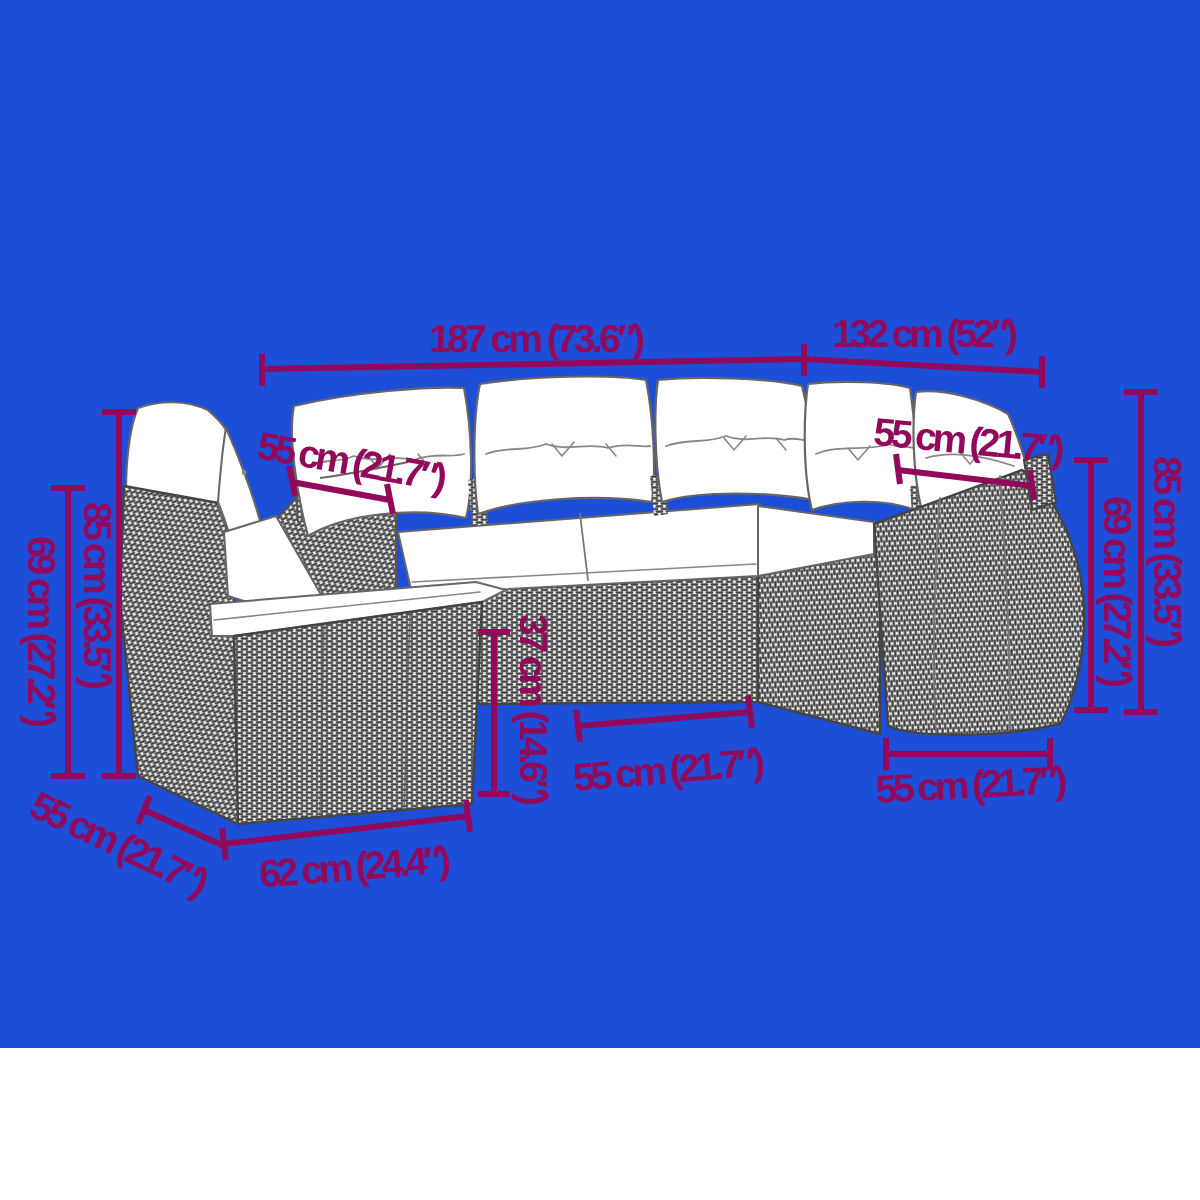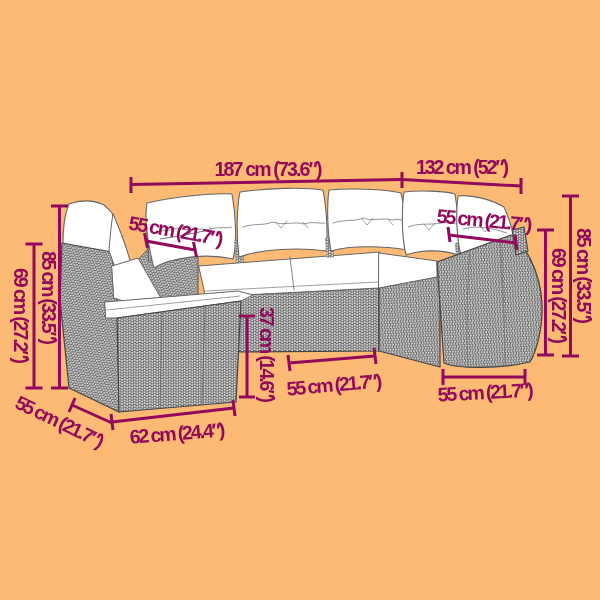--- a/index.html
+++ b/index.html
@@ -1,16 +1,16 @@
 <!DOCTYPE html>
 <html><head>
 <meta charset="utf-8">
 <style>
   html,body{margin:0;padding:0;background:#ffffff;}
-  .wrap{width:600px;height:600px;position:relative;overflow:hidden;background:#fdba74;text-align:center;}
+  .wrap{width:600px;height:524px;position:relative;overflow:hidden;background:#1d4ed8;text-align:center;}
   text{font-family:"Liberation Sans", sans-serif;font-weight:bold;fill:#92095c;}
 </style>
 </head>
 <body>
 <div class="wrap">
 <svg width="600" height="600" viewBox="0 0 600 600" xmlns="http://www.w3.org/2000/svg">
 <defs>
 <pattern id="wvA" width="5" height="2.7" patternUnits="userSpaceOnUse">
   <rect width="5" height="2.7" fill="#f4f4f4"></rect>
   <rect x="0.25" y="0.12" width="3.9" height="1.08" rx="0.5" fill="#3d3d3d"></rect>

